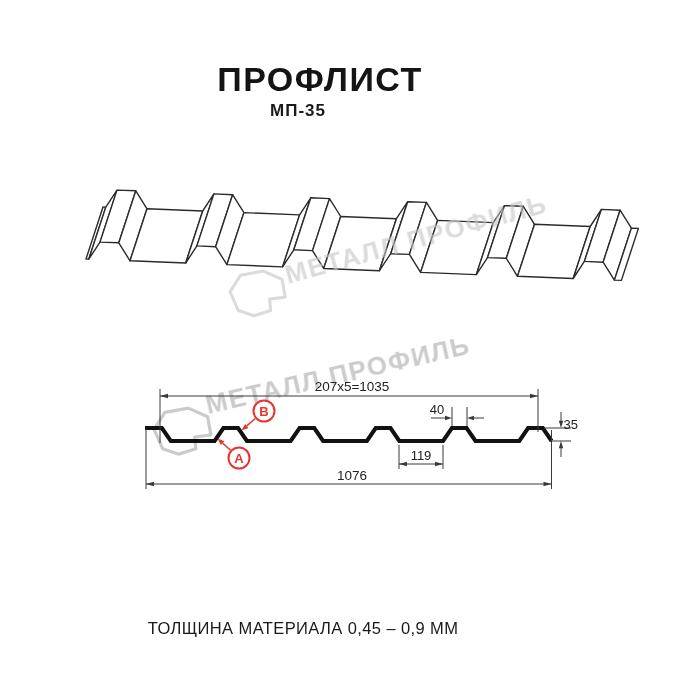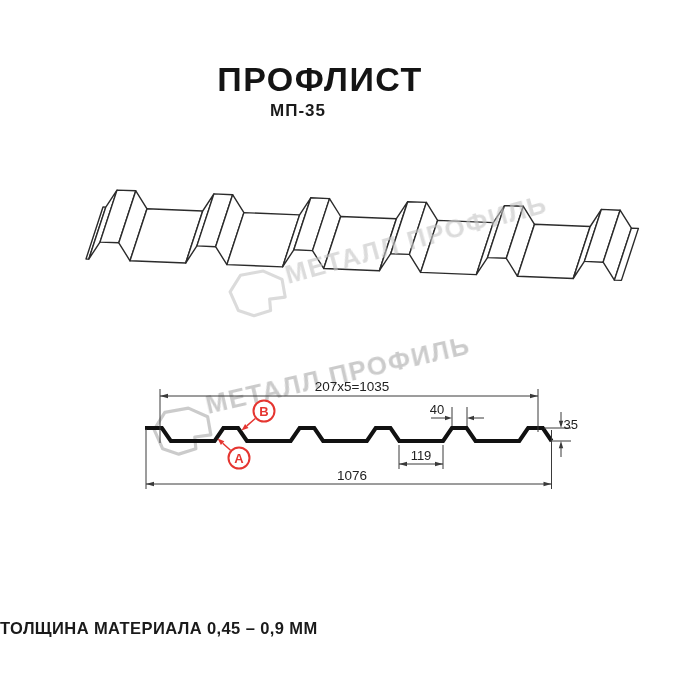--- a/index.html
+++ b/index.html
@@ -2,22 +2,22 @@
 <html><head>
 <meta charset="utf-8">
 <style>
   html,body{margin:0;padding:0;background:#fff;}
   #page{position:relative;width:700px;height:700px;background:#fff;overflow:hidden;
         font-family:"Liberation Sans",sans-serif;}
   .title{position:absolute;top:60px;left:0;width:640px;text-align:center;
          font-size:34px;font-weight:800;letter-spacing:1.5px;color:#141414;}
   .subtitle{position:absolute;top:101px;left:0;width:596px;text-align:center;
          font-size:17px;font-weight:700;letter-spacing:1px;color:#1a1a1a;}
-  .footnote{position:absolute;top:619px;left:0;width:606px;
-         font-size:16.5px;font-weight:700;letter-spacing:0.4px;color:#1a1a1a;}
+  .footnote{position:absolute;top:619px;left:0;width:606px;text-align:center;
+         font-size:16.5px;font-weight:400;letter-spacing:0.4px;color:#1a1a1a;}
   svg text{font-family:"Liberation Sans",sans-serif;}
 </style>
 </head>
 <body>
 
 <div id="page">
 
   <div class="title">ПРОФЛИСТ</div>
   <div class="subtitle">МП-35</div>
 

